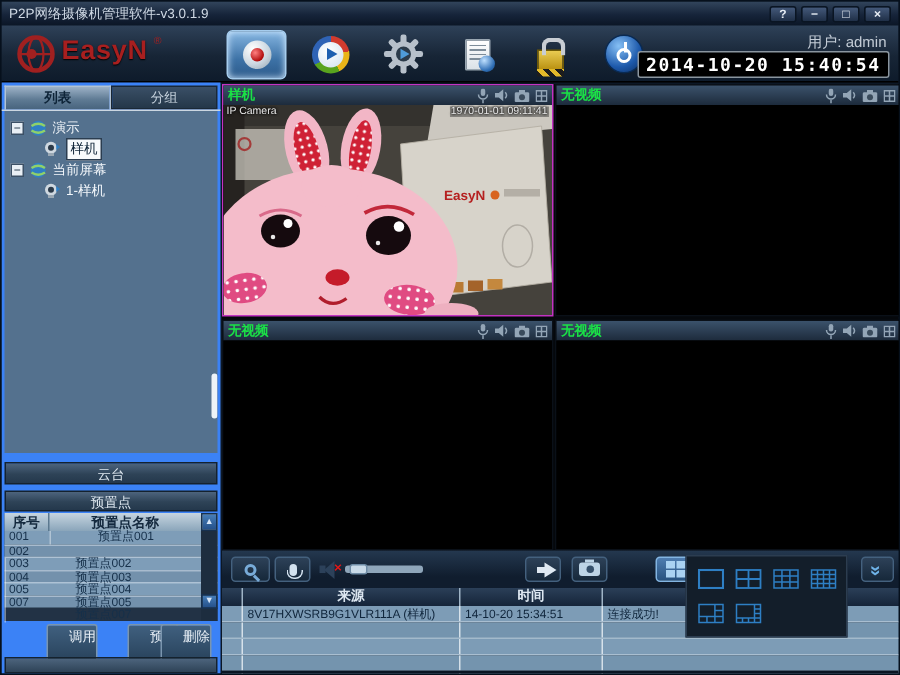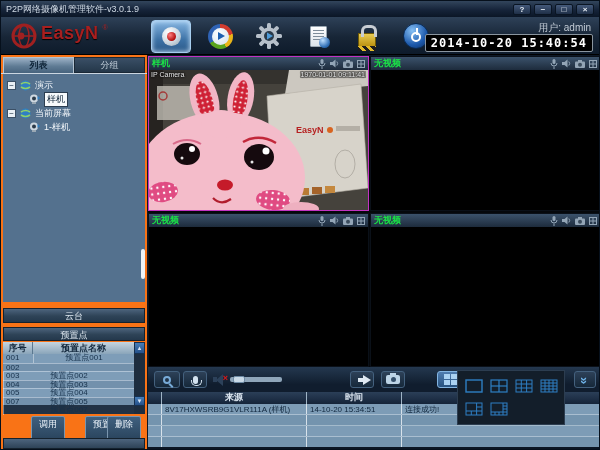--- a/index.html
+++ b/index.html
@@ -43,21 +43,21 @@
     background:repeating-linear-gradient(45deg,#1d1d1d 0 3px,#e3ba2a 3px 6px); }
   .power { width:26px; height:26px; border-radius:50%; border:1px solid #0a2a52; position:relative;
     background:radial-gradient(circle at 35% 28%,#86c0f5,#1d59ab 60%,#0c2f63); }
   .power-ring { position:absolute; left:7px; top:8px; width:10px; height:10px; border:2px solid #fff; border-radius:50%; }
   .power-bar { position:absolute; left:12px; top:4px; width:2px; height:7px; background:#fff; }
   .user-label { position:absolute; right:8px; top:4px; color:#c3ccd6; font-size:10px; }
   .clock { position:absolute; right:6px; top:17px; background:#000; color:#fff; font-family:"DejaVu Sans Mono",monospace;
     font-weight:bold; font-size:12px; padding:1px 5px; border:1px solid #8a959f; border-radius:2px; letter-spacing:1px; }
 
   
-  .sidebar { position:absolute; left:0; top:54px; width:146px; bottom:0; background:#f97316; }
+  .sidebar { position:absolute; left:0; top:54px; width:146px; bottom:0; background:#3b82f6; }
   .tabs { position:absolute; top:2px; left:2px; right:2px; height:16px; display:flex; }
   .tab { flex:1; font-size:9px; display:flex; align-items:center; justify-content:center; }
   .tab.active { background:linear-gradient(#9cb1c6,#5f7b94 55%,#47637d); border:1px solid #b2c2d1; border-bottom:none; color:#0e2438; font-weight:bold; }
   .tab.inactive { background:linear-gradient(#3a4f66,#243749); border:1px solid #1a2836; color:#c7d3de; }
   .tabs-underline { position:absolute; top:18px; left:0; width:146px; height:1px; background:#cbd6e1; }
   .tree { position:absolute; top:19px; left:2px; right:2px; height:228px; background:#54718e; overflow:hidden; }
   .tree-row { position:relative; display:flex; align-items:center; height:14px; font-size:9px; color:#f3f7fb; }
   .exp { width:9px; height:9px; margin-left:4px; background:#e9eff5; border:1px solid #3c5066; color:#122639;
     font-size:8px; line-height:7px; text-align:center; }
   .tree-row .gap { width:4px; }
@@ -77,21 +77,21 @@
   .preset-row:nth-child(odd) { background:#7e9db8; }
   .preset-row:nth-child(even){ background:#7391ac; }
   .preset-row + .preset-row { border-top:1px solid rgba(232,240,248,.45);flex-direction:column; }
   .pr-num { width:30px; padding-left:3px; }
   .pr-name { flex:1; text-align:center; border-left:1px solid rgba(255,255,255,.4); margin-right:11px; }
   .preset-scroll { position:absolute; right:0; top:0; bottom:0; width:11px; background:#1d2d3f; }
   .preset-scroll .down { position:absolute; bottom:8px; left:0; width:11px; height:10px; line-height:9px; }
   .preset-btnrow { position:absolute; top:361px; left:0; width:146px; height:17px; }
   .preset-btn { position:absolute; top:0; width:34px; height:30px; background:linear-gradient(#41608000,#243d55);
     background:linear-gradient(#40607f,#243d55); border:1px solid #7a95ae; border-radius:2px;
-    color:#eaf1f8; font-size:9px; line-height:14px; text-align:center; }
+    color:#eaf1f8; font-size:9px; line-height:14px; text-align:right; }
   .sidebar-bottombar { position:absolute; top:383px; left:2px; right:2px; height:11px;
     background:linear-gradient(#4d647d,#2e4357); border:1px solid #15222e; }
 
   
   .video-area { position:absolute; left:147px; top:55px; width:453px; height:311px; background:#05080c; }
   .panel { position:absolute; border:1px solid #0a1018; background:#000; }
   .panel.selected { border:1px solid #c233c2; }
   .panel-header { height:13px; background:linear-gradient(#3b526b,#1d2b3c); display:flex; align-items:center; padding:0 3px; gap:4px; }
   .panel-title { color:#1ae246; font-size:9px; font-weight:bold; }
   .panel-icons { margin-left:auto; display:flex; gap:4px; align-items:center; }

